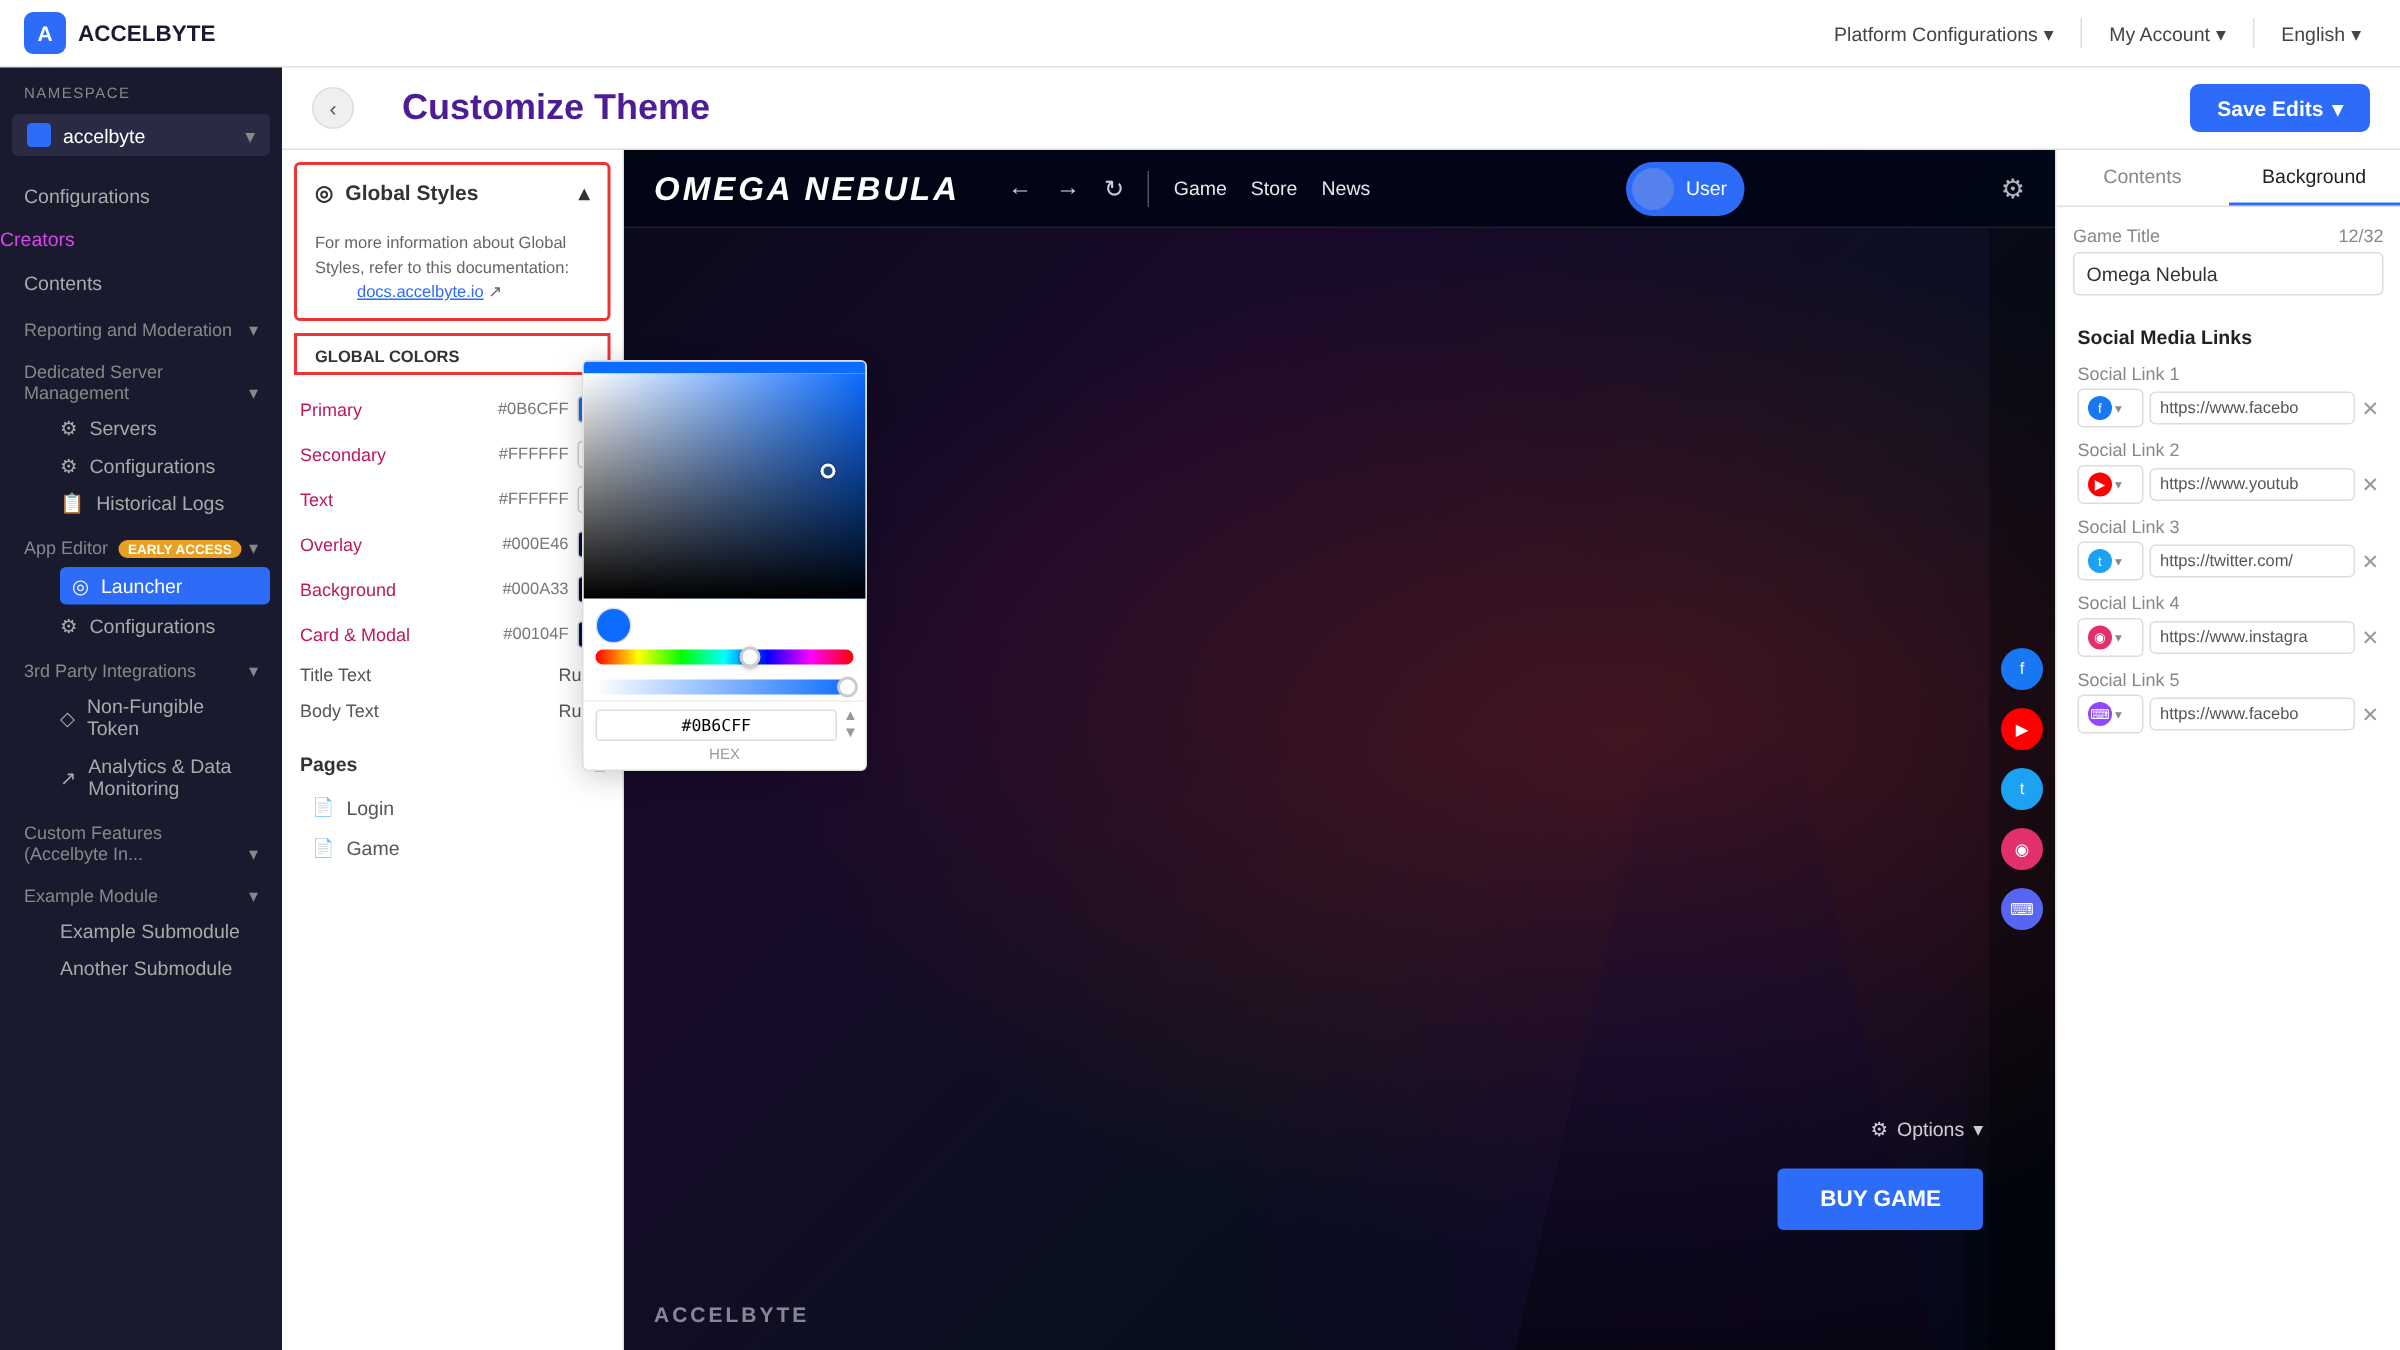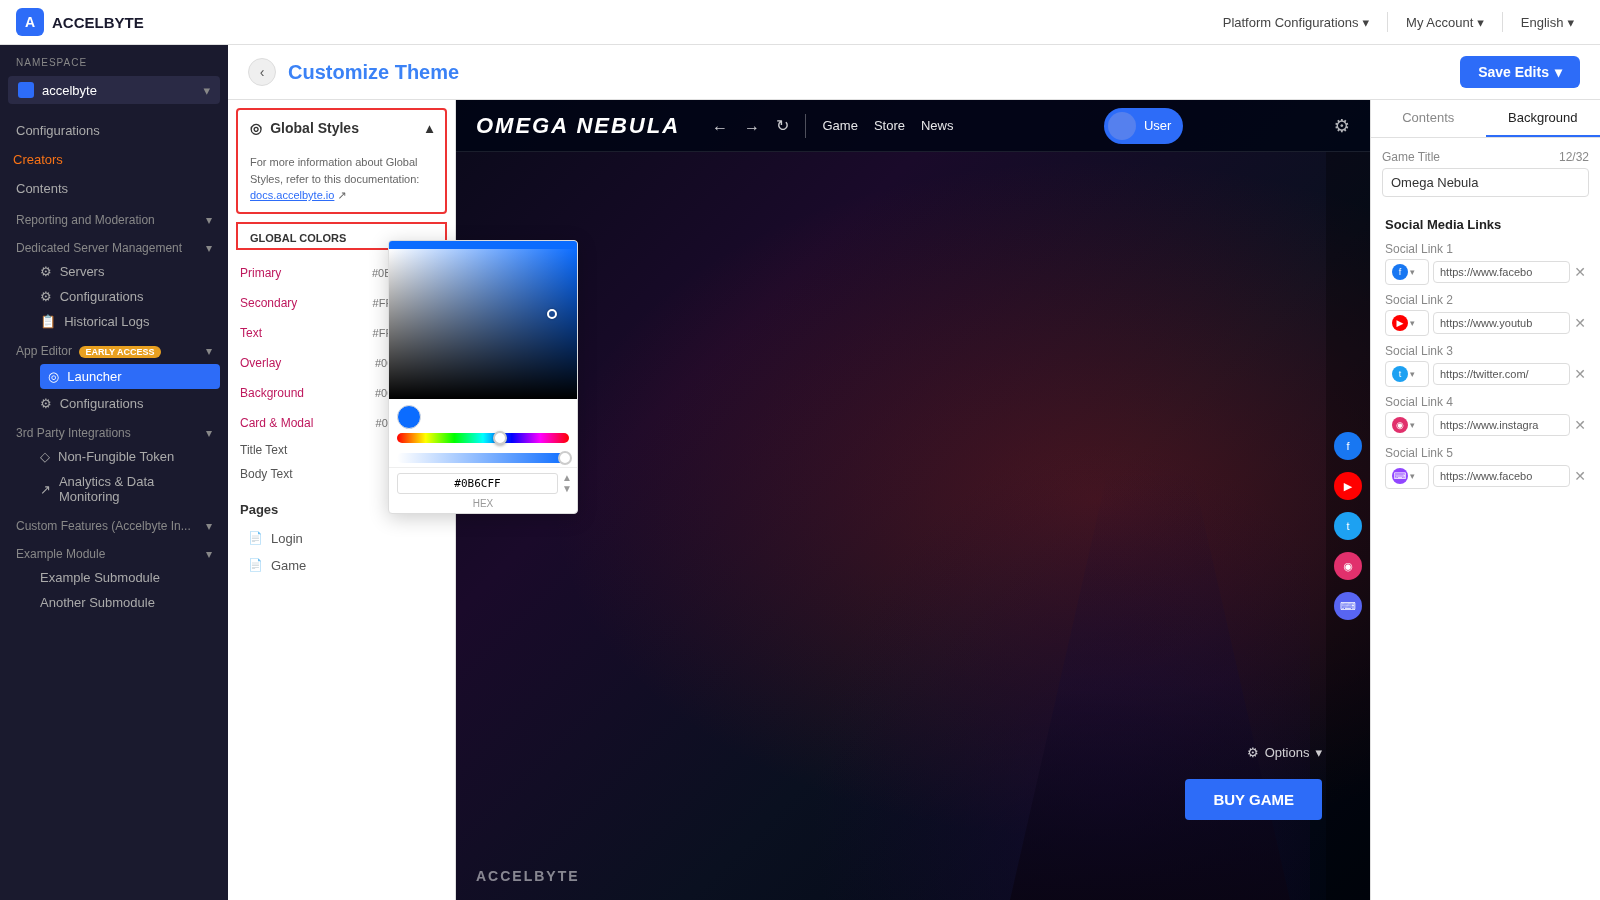--- a/index.html
+++ b/index.html
@@ -13,49 +13,49 @@
     }
     .top-nav-logo { margin-right: auto; display: flex; align-items: center; gap: 8px; font-weight: 700; font-size: 15px; color: #1a1a2e; }
     .top-nav-logo .logo-icon { background: #2d6cf8; color: #fff; width: 28px; height: 28px; border-radius: 6px; display: flex; align-items: center; justify-content: center; font-size: 14px; font-weight: 900; }
     .top-nav-btn { display: flex; align-items: center; gap: 4px; padding: 4px 10px; border: none; background: none; cursor: pointer; font-size: 13px; color: #444; border-radius: 4px; }
     .top-nav-divider { width: 1px; height: 20px; background: #ddd; }
 
     
     .app-layout { display: flex; height: calc(900px - 45px); }
 
     
-    .sidebar { width: 228px; background: #1a1a2e; color: #ccc; display: flex; flex-direction: column; overflow-y: auto; flex-shrink: 0; }
+    .sidebar { width: 188px; background: #1a1a2e; color: #ccc; display: flex; flex-direction: column; overflow-y: auto; flex-shrink: 0; }
     .sidebar-namespace { font-size: 10px; color: #888; text-transform: uppercase; letter-spacing: 1px; padding: 12px 16px 4px; }
     .sidebar-namespace-select { display: flex; align-items: center; justify-content: space-between; background: #2a2a45; border-radius: 4px; margin: 4px 8px 12px; padding: 6px 10px; cursor: pointer; }
     .sidebar-namespace-select .ns-icon { width: 16px; height: 16px; background: #2d6cf8; border-radius: 3px; display: inline-block; margin-right: 8px; }
     .sidebar-item { padding: 7px 16px; cursor: pointer; font-size: 13px; color: #aaa; display: flex; align-items: center; gap: 8px; }
     .sidebar-item.active { background: #2d6cf8; color: #fff; border-radius: 4px; margin: 2px 8px; padding: 7px 8px; }
     .sidebar-section-header { padding: 10px 16px 4px; font-size: 12px; color: #888; display: flex; align-items: flex-end; justify-content: space-between; cursor: pointer; }
     .sidebar-sub { padding-left: 32px; }
     .sidebar-sub .sidebar-item { padding: 5px 16px 5px 8px; font-size: 13px; }
     .sidebar-badge { font-size: 9px; background: #e8a020; color: #fff; padding: 1px 6px; border-radius: 8px; text-transform: uppercase; font-weight: 700; margin-left: 4px; }
 
     
     .main-content { flex: 1; display: flex; flex-direction: column; overflow: hidden; }
 
     
     .page-header { display: flex; align-items: center; padding: 0 20px; height: 55px; background: #fff; border-bottom: 1px solid #e0e0e0; gap: 12px; }
     .back-btn { width: 28px; height: 28px; border: 1px solid #ddd; border-radius: 50%; display: flex; align-items: center; justify-content: center; cursor: pointer; font-size: 14px; color: #555; }
-    .page-title { font-size: 20px; font-weight: 600; color: #3b82f6; }
+    .page-title { font-size: 24px; font-weight: 600; color: #4c1d95; margin-left: 20px; }
     .save-edits-btn { margin-left: auto; background: #2d6cf8; color: #fff; border: none; border-radius: 6px; padding: 8px 18px; font-size: 14px; font-weight: 600; cursor: pointer; display: flex; align-items: center; gap: 6px; }
 
     
     .three-panel { display: flex; flex: 1; overflow: hidden; }
 
     
     .left-panel { width: 228px; background: #fff; border-right: 1px solid #e0e0e0; overflow-y: auto; flex-shrink: 0; }
     .global-styles-section { border: 2px solid #e33; margin: 8px; border-radius: 4px; }
     .global-styles-header { display: flex; align-items: center; justify-content: space-between; padding: 10px 12px; cursor: pointer; font-weight: 600; font-size: 14px; }
     .info-text { font-size: 11px; color: #666; padding: 8px 12px; line-height: 1.5; }
-    .info-link { color: #2d6cf8; text-decoration: underline; }
+    .info-link { color: #2d6cf8; text-decoration: underline; margin-left: 28px; }
     .section-label { font-size: 11px; font-weight: 700; color: #333; padding: 8px 12px 4px; border: 2px solid #e33; margin: 8px; }
     .color-row { display: flex; align-items: center; justify-content: space-between; padding: 6px 12px; }
     .color-row-label { font-size: 12px; color: #be185d; }
     .color-row-value { display: flex; align-items: center; gap: 6px; font-size: 11px; color: #777; }
     .color-swatch { width: 18px; height: 18px; border-radius: 3px; border: 1px solid #ccc; cursor: pointer; }
     .font-section-label { font-size: 11px; font-weight: 700; color: #333; padding: 10px 12px 4px; }
     .font-row { display: flex; align-items: center; justify-content: space-between; padding: 5px 12px; }
     .font-row-label { font-size: 12px; color: #555; }
     .font-row-value { font-size: 12px; color: #555; }
     .pages-section { margin: 8px 0; }
@@ -176,21 +176,21 @@
 
   <aside class="sidebar">
     <div class="sidebar-namespace">NAMESPACE</div>
     <div class="sidebar-namespace-select">
       <span class="ns-icon"></span>
       <span style="color:#fff; font-size:13px;">accelbyte</span>
       <span class="chevron-down ml-auto" style="color:#888;"></span>
     </div>
 
     <div class="sidebar-item" style="padding-left:16px; color:#aaa;">Configurations</div>
-    <div class="sidebar-item" style="padding-left:13px; color:#f97316;">Creators</div>
+    <div class="sidebar-item" style="padding-left:0; color:#d946ef;">Creators</div>
     <div class="sidebar-item" style="padding-left:16px; color:#aaa;">Contents</div>
 
     <div class="sidebar-section-header">
       <span>Reporting and Moderation</span>
       <span>▾</span>
     </div>
 
     <div class="sidebar-section-header">
       <span>Dedicated Server Management</span>
       <span>▾</span>

